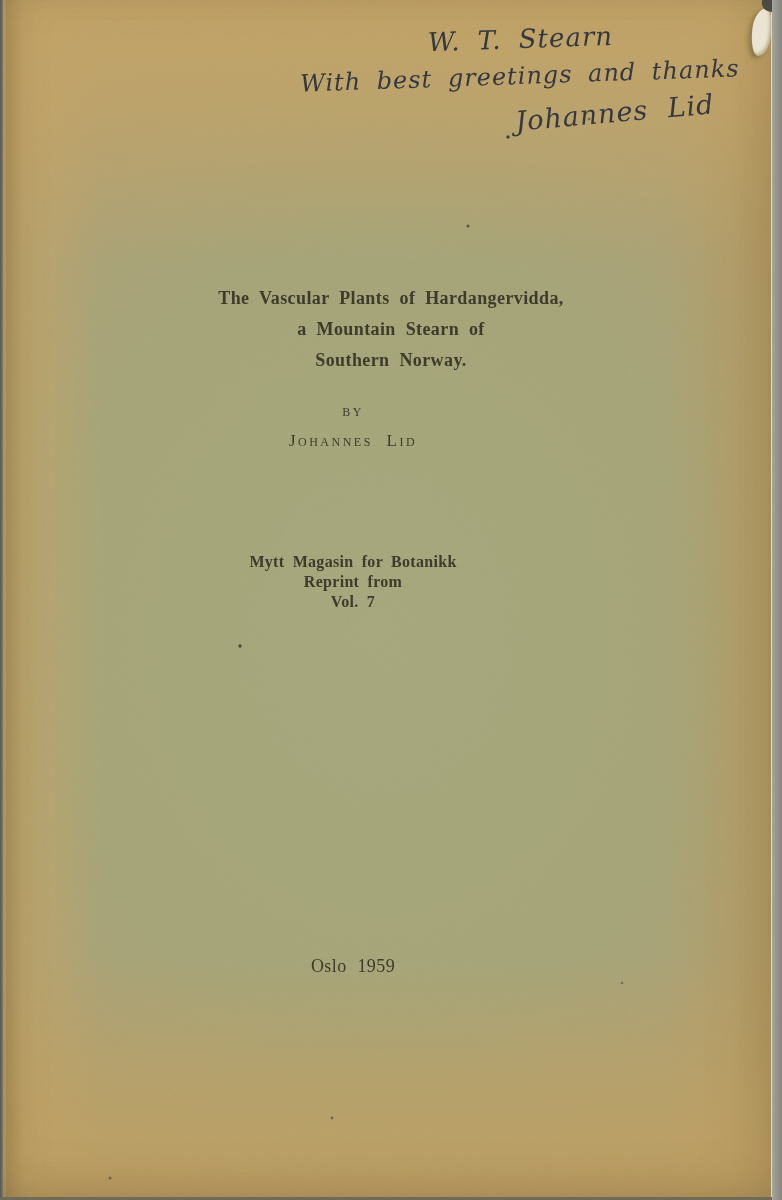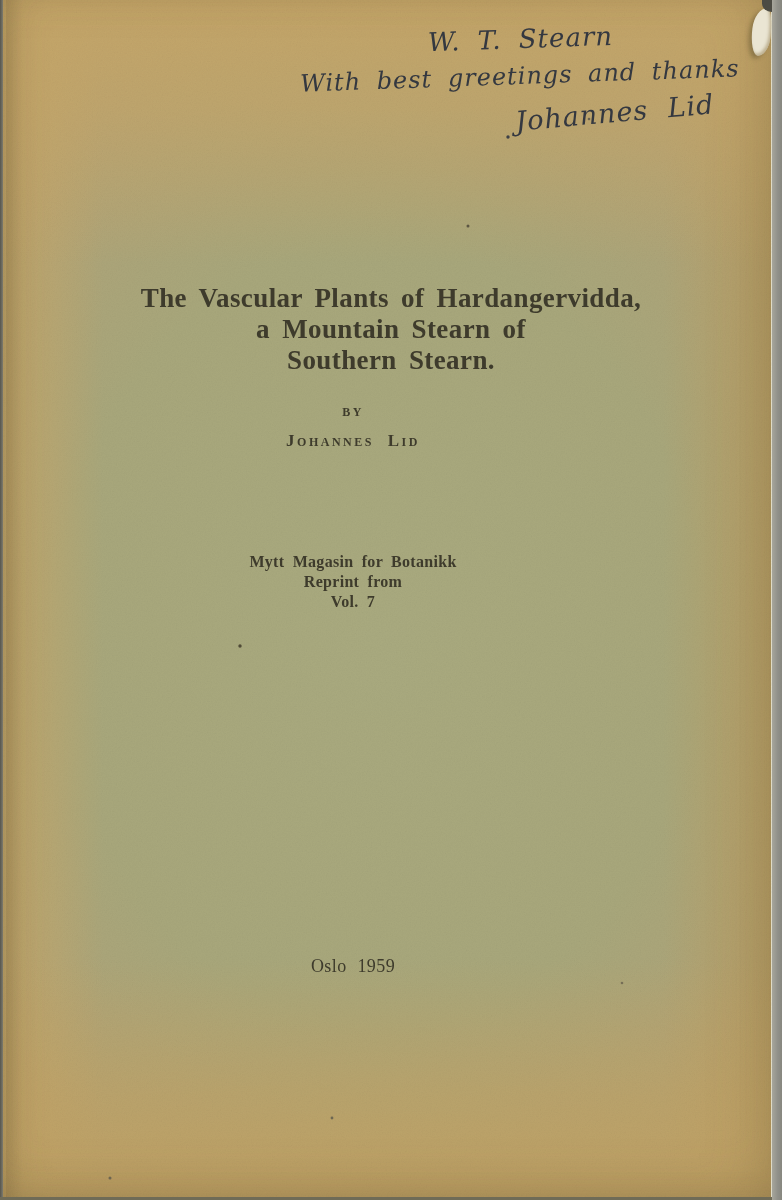--- a/index.html
+++ b/index.html
@@ -85,27 +85,26 @@
   }
   .hand-1 { left: 428px; top: 24px; font-size: 26px; transform: rotate(-2deg); word-spacing: 8px; }
   .hand-2 { left: 300px; top: 62px; font-size: 24px; transform: rotate(-2deg); word-spacing: 7px; }
   .hand-3 { left: 515px; top: 97px; font-size: 27px; transform: rotate(-5deg); word-spacing: 10px; }
   
   .print { color: #3e3b2c; }
   .title-block {
     position: absolute; left: 0; top: 283px; width: 782px;
     text-align: center;
     font-weight: bold;
-    font-size: 27px; line-height: 31px;
+    font-size: 18px; line-height: 31px;
     letter-spacing: 0.4px; word-spacing: 5px;
   }
   .by-block {
     position: absolute; left: 0; top: 405px; width: 706px;
     text-align: center;
-    font-weight: bold;
   }
   .by-label {
     font-size: 12px; letter-spacing: 2.5px; font-variant: small-caps;
     text-transform: uppercase;
   }
   .author {
     margin-top: 11px;
     font-size: 17px; font-variant: small-caps;
     letter-spacing: 2.5px; word-spacing: 7px;
   }
@@ -141,21 +140,21 @@
 
   <div class="specks"></div>
 
   <div class="hand hand-1">W. T. Stearn</div>
   <div class="hand hand-2">With best greetings and thanks</div>
   <div class="hand hand-3">Johannes Lid</div>
 
   <div class="title-block print">
     <div>The Vascular Plants of Hardangervidda,</div>
     <div>a Mountain Stearn of</div>
-    <div>Southern Stearn.</div>
+    <div>Southern Norway.</div>
   </div>
 
   <div class="by-block print">
     <div class="by-label">BY</div>
     <div class="author">Johannes Lid</div>
   </div>
 
   <div class="imprint-block print">
     <div>Mytt Magasin for Botanikk</div>
     <div>Reprint from</div>

